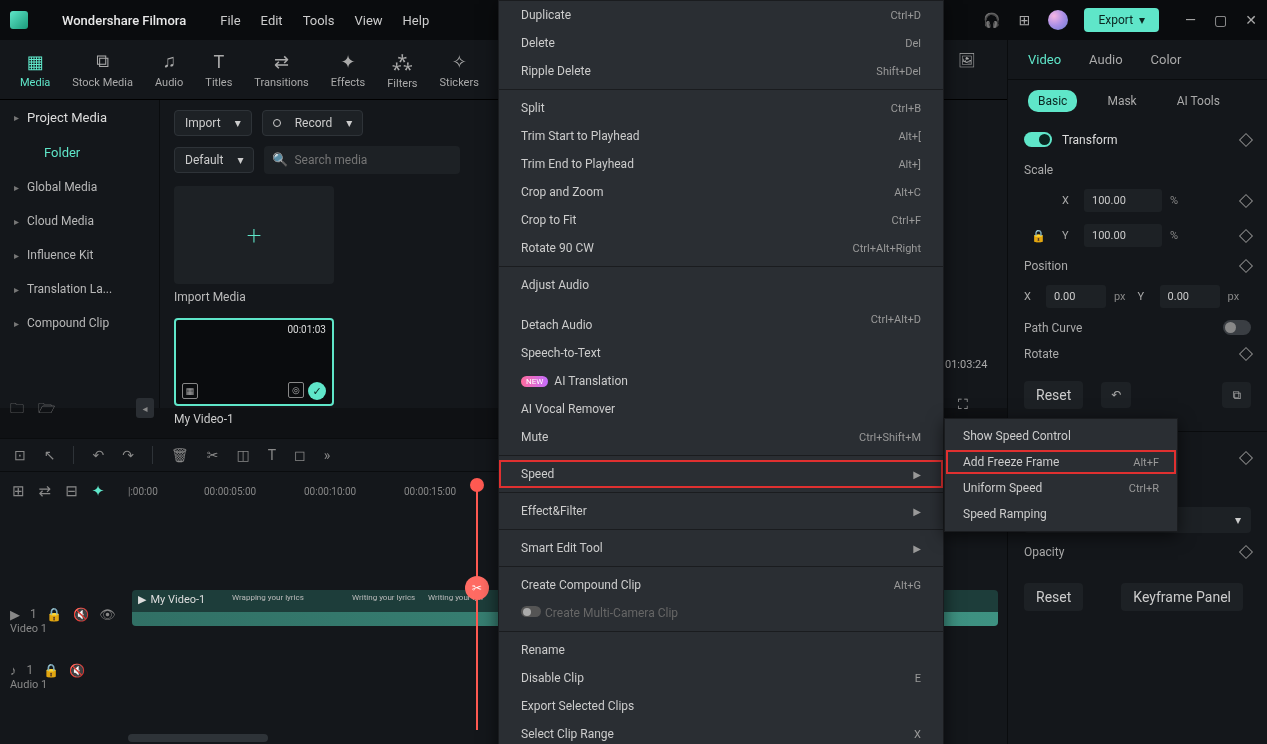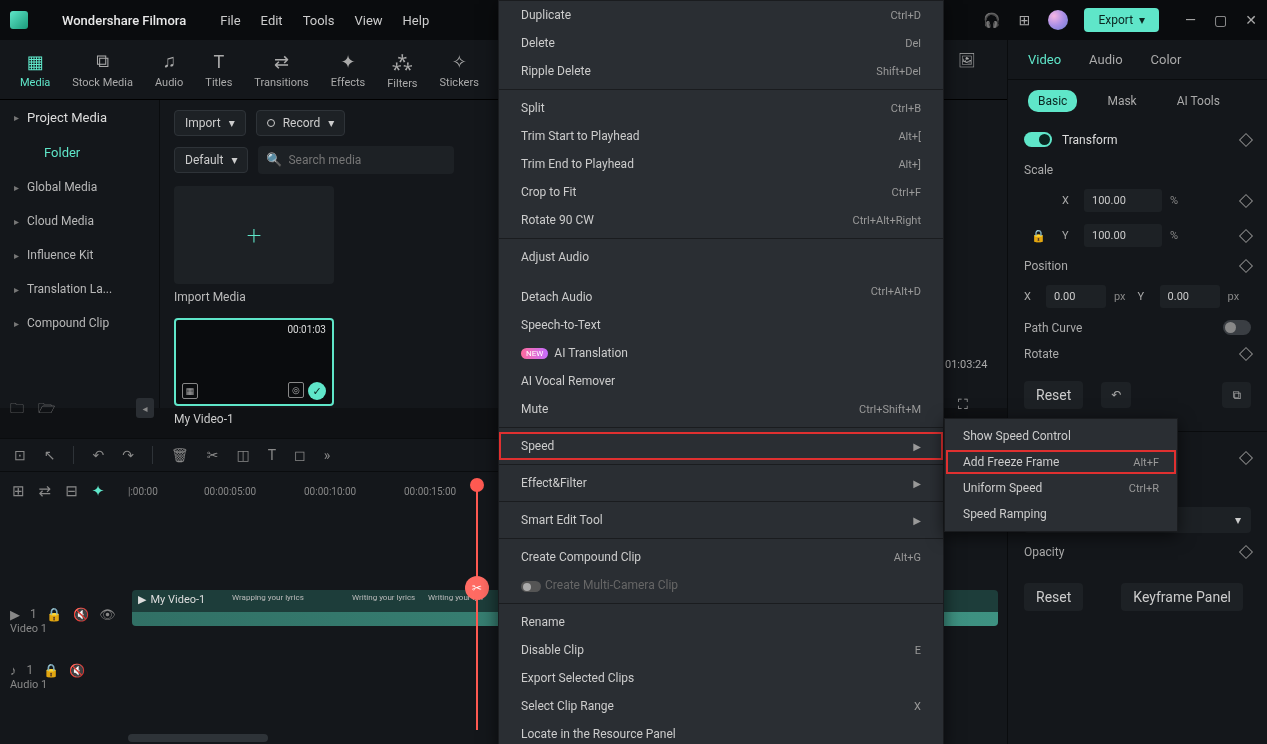--- a/index.html
+++ b/index.html
@@ -27,21 +27,21 @@
 .side-header { padding:10px 14px; display:flex; align-items:center; gap:8px; color:#ddd; font-size:13px; }
 .chev { color:#777; font-size:10px; }
 .side-folder { color:#5fe6c9; padding:10px 44px; font-size:13px; }
 .side-row { padding:10px 14px; display:flex; align-items:center; gap:8px; color:#b8b8b8; font-size:12px; }
 .side-bottom { position:absolute; left:10px; top:398px; display:flex; gap:14px; align-items:center; }
 .side-bottom .ic { color:#888; font-size:14px; }
 .side-collapse { position:absolute; left:136px; top:398px; width:18px; height:20px; background:#2a2e33; border-radius:3px; display:flex; align-items:center; justify-content:center; color:#888; font-size:10px; }
 
 .media-panel { flex:1; background:#14171b; padding:10px 14px; position:relative; }
 .media-tools { display:flex; gap:10px; align-items:center; }
-.dropdown { background:#1d2125; border:1px solid #2e3338; padding:5px 10px; border-radius:4px; display:flex; align-items:center; gap:8px; color:#ccc; font-size:12px; cursor:pointer; }
+.dropdown { background:#1d2125; border:1px solid #2e3338; padding:5px 10px; border-radius:4px; display:flex; align-items:center; gap:14px; color:#ccc; font-size:12px; cursor:pointer; }
 .record-dot { width:8px; height:8px; border:1.5px solid #ccc; border-radius:50%; }
 .filter-ic { margin-left:auto; color:#aaa; font-size:14px; }
 .search-row { display:flex; gap:10px; margin-top:10px; align-items:center; }
 .search-input { flex:1; background:#1d2125; border:none; padding:7px 10px 7px 30px; border-radius:4px; color:#ccc; font-size:12px; }
 .search-wrap { position:relative; flex:1; }
 .search-ic { position:absolute; left:8px; top:6px; color:#888; font-size:13px; }
 
 .import-tile { width:160px; height:98px; background:#1d2125; border-radius:4px; margin-top:12px; display:flex; align-items:center; justify-content:center; }
 .plus { color:#5fe6c9; font-size:26px; font-weight:200; }
 .import-label { color:#bbb; font-size:12px; margin-top:6px; }
@@ -451,20 +451,26 @@
       <span class="shortcut">Alt+[</span>
     </div>
     <div class="menu-item">
       <span style="display: flex; align-items: center;">
         <span>Trim End to Playhead</span>
       </span>
       <span class="shortcut">Alt+]</span>
     </div>
     <div class="menu-item">
       <span style="display: flex; align-items: center;">
+        <span>Crop and Zoom</span>
+      </span>
+      <span class="shortcut">Alt+C</span>
+    </div>
+    <div class="menu-item">
+      <span style="display: flex; align-items: center;">
         <span>Crop to Fit</span>
       </span>
       <span class="shortcut">Ctrl+F</span>
     </div>
     <div class="menu-item">
       <span style="display: flex; align-items: center;">
         <span>Rotate 90 CW</span>
       </span>
       <span class="shortcut">Ctrl+Alt+Right</span>
     </div>
@@ -524,21 +530,21 @@
       <span class="submenu-arrow">▶</span>
     </div>
     <div class="menu-sep"></div>
     <div class="menu-item">
       <span style="display: flex; align-items: center;">
         <span>Create Compound Clip</span>
       </span>
       <span class="shortcut">Alt+G</span>
     </div>
     <div class="menu-item disabled">
-      <span style="display: flex; align-items: flex-end;">
+      <span style="display: flex; align-items: flex-start;">
         <span class="switch-badge"></span>
         <span>Create Multi-Camera Clip</span>
       </span>
     </div>
     <div class="menu-sep"></div>
     <div class="menu-item">
       <span style="display: flex; align-items: center;">
         <span>Rename</span>
       </span>
     </div>

